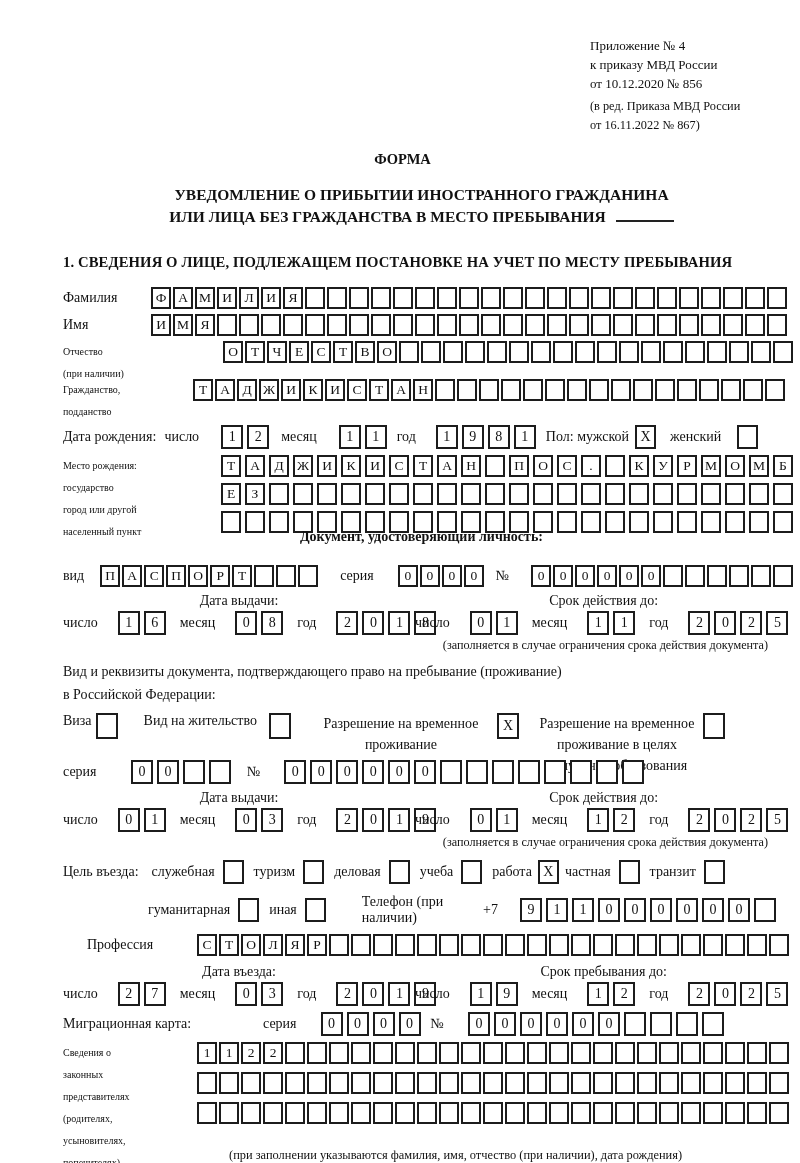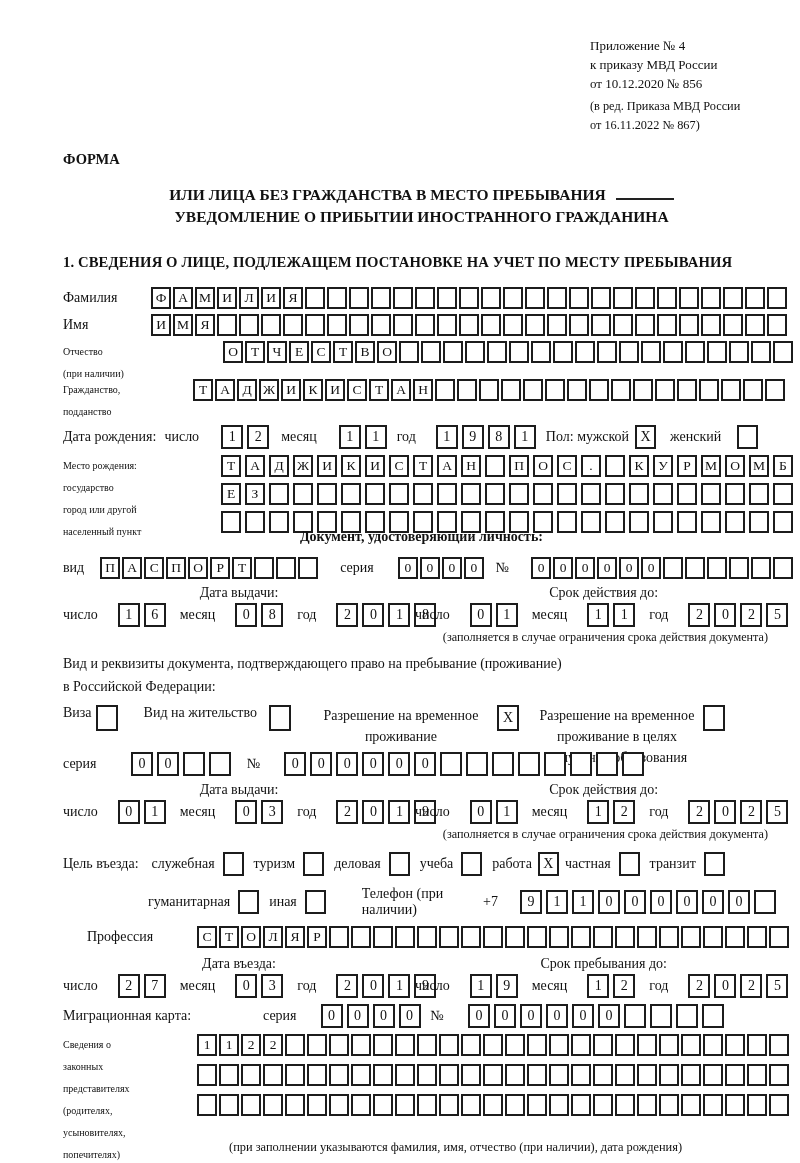--- a/index.html
+++ b/index.html
@@ -5,21 +5,21 @@
   html,body{margin:0;padding:0;background:#e8e8e8;}
   .page{
     width:800px;height:1163px;box-sizing:border-box;background:#ffffff;
     margin:0 auto;position:relative;color:#111;
     font-family:"Liberation Serif","DejaVu Serif",serif;
     padding:36px 20px 20px 63px;overflow:hidden;
   }
   .hdr-right{margin-left:auto;width:190px;font-size:13px;line-height:19px;}
   .hdr-right .small{font-size:12.3px;}
   .hdr-right .gap{margin-top:4px;}
-  .forma{text-align:left;font-weight:bold;font-size:14.5px;margin:16px 38px 0 0;}
+  .forma{text-align:center;font-weight:bold;font-size:14.5px;margin:16px 38px 0 0;}
   .title{margin-top:16px;text-align:center;font-weight:bold;font-size:15.5px;line-height:22px;}
   .blank-line{display:inline-block;width:58px;border-bottom:2px solid #222;height:14px;margin-left:10px;}
   .sec-heading{margin-top:26px;font-weight:bold;font-size:14.7px;letter-spacing:.1px;}
 
   .frow{display:flex;align-items:flex-start;margin-top:5px;}
   .lbl{font-size:14px;line-height:22px;white-space:nowrap;}
   .lblcol{font-size:10px;line-height:22px;flex:none;}
   .w72{width:72px;flex:none;}
   .w144{width:144px;flex:none;}
   .w114{width:114px;flex:none;}
@@ -73,24 +73,24 @@
     <div>Приложение № 4</div>
     <div>к приказу МВД России</div>
     <div>от 10.12.2020 № 856</div>
     <div class="small gap">(в ред. Приказа МВД России</div>
     <div class="small">от 16.11.2022 № 867)</div>
   </div>
 
   <div class="forma">ФОРМА</div>
 
   <div class="title">
+    <div>УВЕДОМЛЕНИЕ О ПРИБЫТИИ ИНОСТРАННОГО ГРАЖДАНИНА</div>
     <div>
       <span>ИЛИ ЛИЦА БЕЗ ГРАЖДАНСТВА В МЕСТО ПРЕБЫВАНИЯ</span><span class="blank-line"></span>
     </div>
-    <div>УВЕДОМЛЕНИЕ О ПРИБЫТИИ ИНОСТРАННОГО ГРАЖДАНИНА</div>
   </div>
 
   <div class="sec-heading">1. СВЕДЕНИЯ О ЛИЦЕ, ПОДЛЕЖАЩЕМ ПОСТАНОВКЕ НА УЧЕТ ПО МЕСТУ ПРЕБЫВАНИЯ</div>
 
   <div class="frow" style="margin-top:16px;">
     <div class="lbl w72">Фамилия</div>
     <div class="cells"><span class="cell">Ф</span><span class="cell">А</span><span class="cell">М</span><span class="cell">И</span><span class="cell">Л</span><span class="cell">И</span><span class="cell">Я</span><span class="cell"></span><span class="cell"></span><span class="cell"></span><span class="cell"></span><span class="cell"></span><span class="cell"></span><span class="cell"></span><span class="cell"></span><span class="cell"></span><span class="cell"></span><span class="cell"></span><span class="cell"></span><span class="cell"></span><span class="cell"></span><span class="cell"></span><span class="cell"></span><span class="cell"></span><span class="cell"></span><span class="cell"></span><span class="cell"></span><span class="cell"></span><span class="cell"></span></div>
   </div>
 
   <div class="frow">
@@ -137,21 +137,21 @@
     </div>
     <div class="stack">
       <div class="cells g4"><span class="cell">Т</span><span class="cell">А</span><span class="cell">Д</span><span class="cell">Ж</span><span class="cell">И</span><span class="cell">К</span><span class="cell">И</span><span class="cell">С</span><span class="cell">Т</span><span class="cell">А</span><span class="cell">Н</span><span class="cell"></span><span class="cell">П</span><span class="cell">О</span><span class="cell">С</span><span class="cell">.</span><span class="cell"></span><span class="cell">К</span><span class="cell">У</span><span class="cell">Р</span><span class="cell">М</span><span class="cell">О</span><span class="cell">М</span><span class="cell">Б</span></div>
       <div class="cells g4"><span class="cell">Е</span><span class="cell">З</span><span class="cell"></span><span class="cell"></span><span class="cell"></span><span class="cell"></span><span class="cell"></span><span class="cell"></span><span class="cell"></span><span class="cell"></span><span class="cell"></span><span class="cell"></span><span class="cell"></span><span class="cell"></span><span class="cell"></span><span class="cell"></span><span class="cell"></span><span class="cell"></span><span class="cell"></span><span class="cell"></span><span class="cell"></span><span class="cell"></span><span class="cell"></span><span class="cell"></span></div>
       <div class="cells g4"><span class="cell"></span><span class="cell"></span><span class="cell"></span><span class="cell"></span><span class="cell"></span><span class="cell"></span><span class="cell"></span><span class="cell"></span><span class="cell"></span><span class="cell"></span><span class="cell"></span><span class="cell"></span><span class="cell"></span><span class="cell"></span><span class="cell"></span><span class="cell"></span><span class="cell"></span><span class="cell"></span><span class="cell"></span><span class="cell"></span><span class="cell"></span><span class="cell"></span><span class="cell"></span><span class="cell"></span></div>
     </div>
   </div>
 
   <div class="doc-heading" style="margin-top:-14px;">Документ, удостоверяющий личность:</div>
 
-  <div class="frow" style="align-items:flex-start;margin-top:12px;">
+  <div class="frow" style="align-items:flex-start;margin-top:20px;">
     <span class="lbl" style="width:45px;">вид</span>
     <span class="cells"><span class="cell">П</span><span class="cell">А</span><span class="cell">С</span><span class="cell">П</span><span class="cell">О</span><span class="cell">Р</span><span class="cell">Т</span><span class="cell"></span><span class="cell"></span><span class="cell"></span></span>
     <span class="lbl" style="margin:0 8px 0 20px;">серия</span>
     <span class="cells"><span class="cell">0</span><span class="cell">0</span><span class="cell">0</span><span class="cell">0</span></span>
     <span class="lbl" style="margin:0 6px 0 10px;">№</span>
     <span class="cells"><span class="cell">0</span><span class="cell">0</span><span class="cell">0</span><span class="cell">0</span><span class="cell">0</span><span class="cell">0</span><span class="cell"></span><span class="cell"></span><span class="cell"></span><span class="cell"></span><span class="cell"></span><span class="cell"></span></span>
   </div>
 
   <div class="date-row">
     <div class="date-col">

